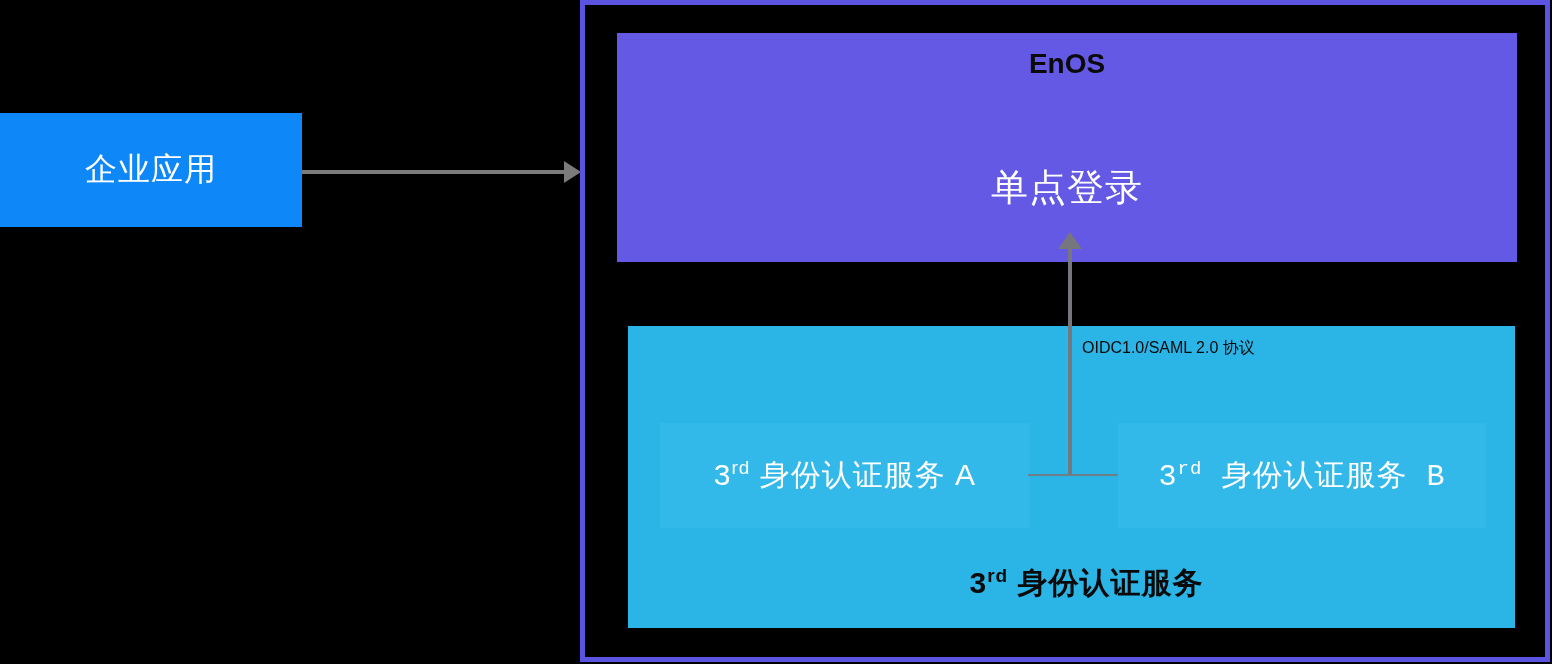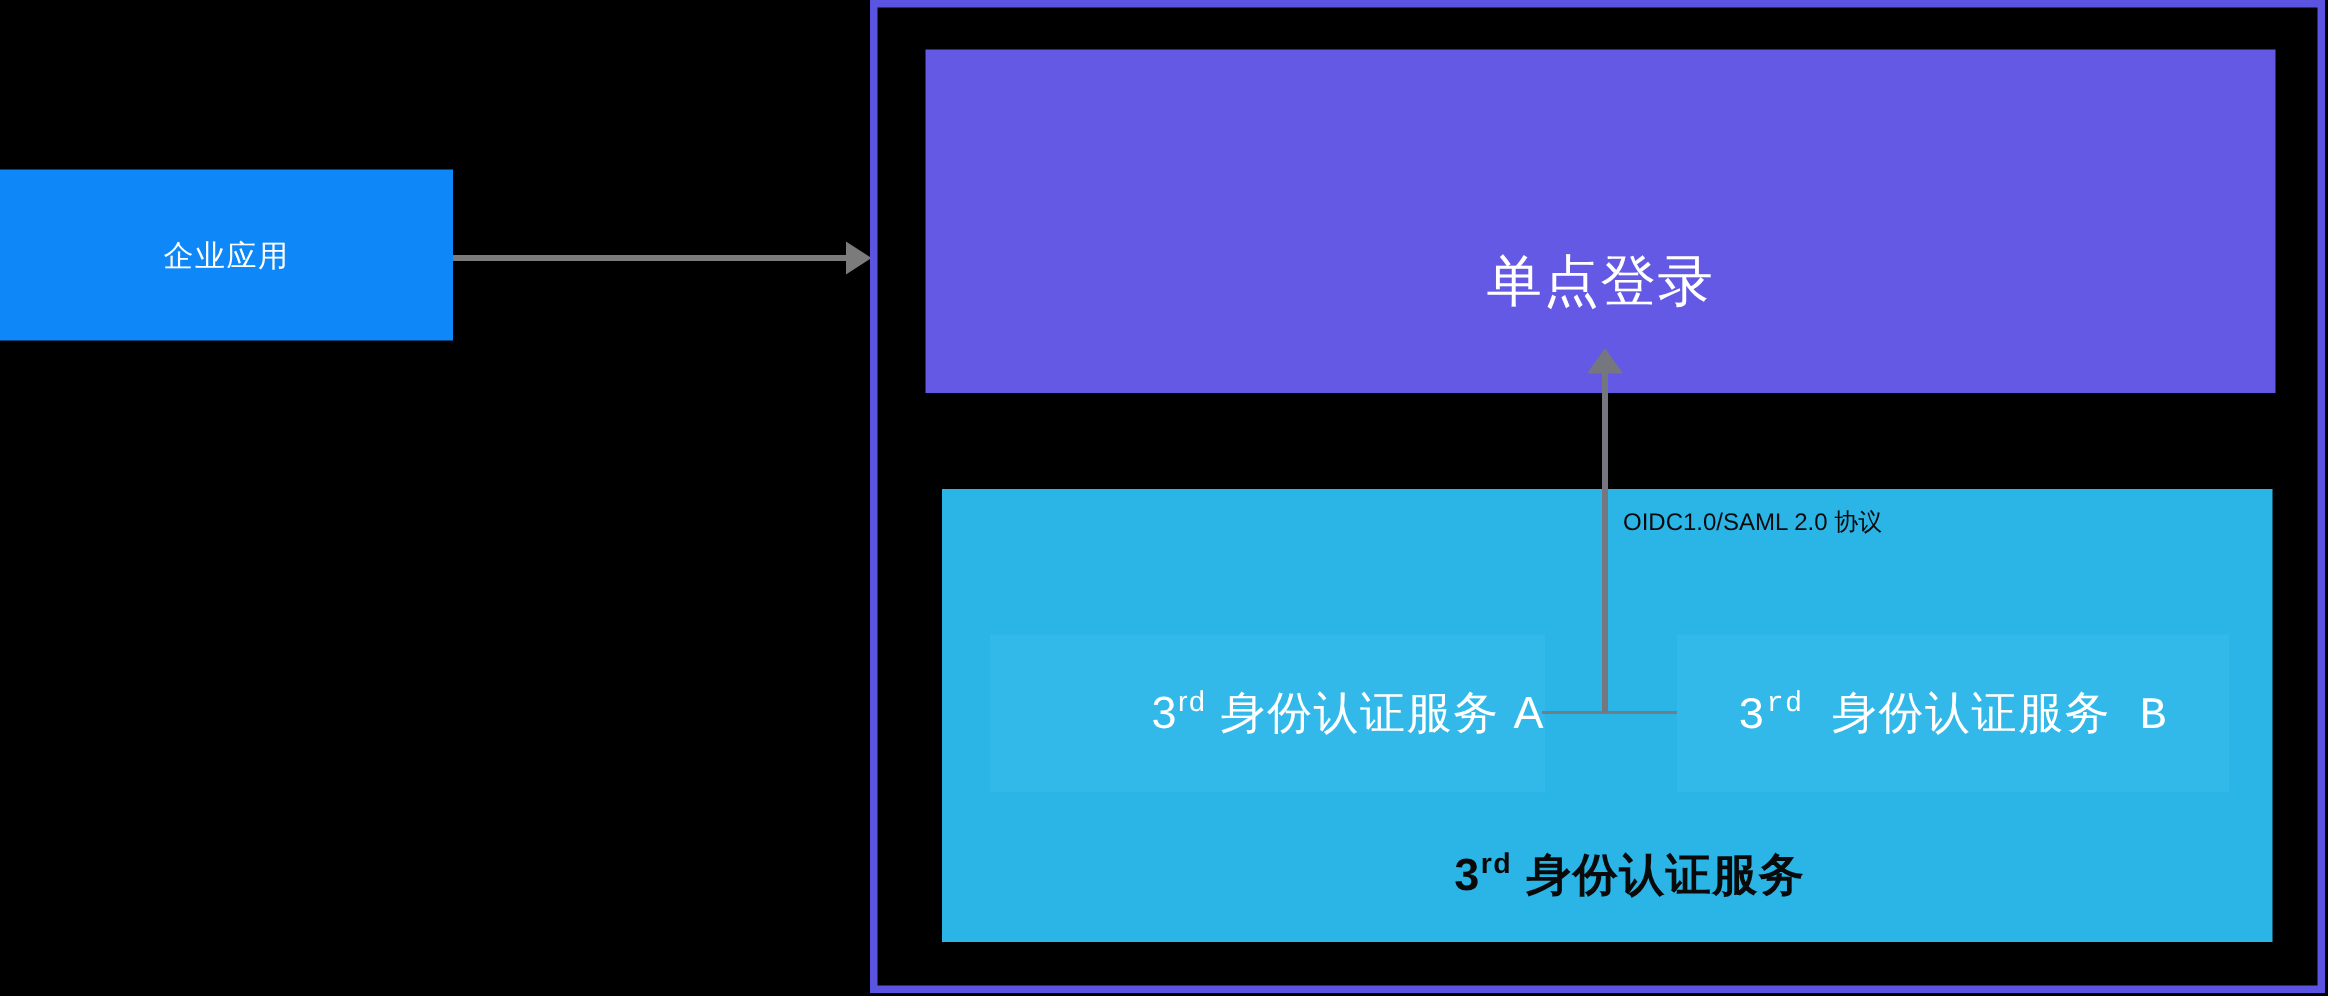--- a/index.html
+++ b/index.html
@@ -20,21 +20,21 @@
     position:relative;width:1552px;height:664px;background:var(--bg);
     overflow:hidden;
     font-family:"Liberation Sans","DejaVu Sans",sans-serif;
   }
   .node{position:absolute;display:flex;align-items:center;justify-content:center;}
 
   
   .enterprise{
     left:0;top:113px;width:302px;height:114px;
     background:var(--enterprise-blue);
-    color:var(--text-white);font-size:20px;letter-spacing:1px;justify-content:center;
+    color:var(--text-white);font-size:32px;letter-spacing:1px;justify-content:center;
   }
 
   
   .h-arrow-line{position:absolute;left:302px;top:170px;width:266px;height:4px;background:var(--arrow-gray);}
   .h-arrow-head{
     position:absolute;left:564px;top:161px;width:0;height:0;
     border-left:17px solid var(--arrow-gray);
     border-top:11px solid transparent;border-bottom:11px solid transparent;
   }
 
@@ -64,21 +64,21 @@
     left:628px;top:326px;width:887px;height:302px;
     background:var(--idp-cyan);
   }
   .idp-sub{
     position:absolute;width:370px;height:105px;top:97px;
     background:var(--idp-sub-cyan);
     display:flex;align-items:center;justify-content:center;
     color:var(--text-white);font-size:30px;letter-spacing:1px;
   }
   .idp-sub sup{font-size:19px;line-height:0;}
-  .idp-sub-a{left:32px;justify-content:flex-end;}
+  .idp-sub-a{left:32px;}
   .idp-sub-b{left:490px;width:368px;font-family:Liberation Mono, monospace;}
   .idp-title{
     position:absolute;left:0;top:237px;width:100%;text-align:center;
     color:var(--text-black);font-size:30px;font-weight:bold;letter-spacing:1px;margin-left:15px;
   }
   .idp-title sup{font-size:19px;line-height:0;}
 
   
   .protocol-label{
     position:absolute;left:1082px;top:338px;
@@ -102,20 +102,21 @@
   <div class="node enterprise">
     <span>企业应用</span>
   </div>
 
   <div class="h-arrow-line"></div>
   <div class="h-arrow-head"></div>
 
   <div class="outer-container"></div>
 
   <div class="node enos">
+    <div class="enos-title">EnOS</div>
     <div class="enos-sso">单点登录</div>
   </div>
 
   <div class="node idp-group">
     <div class="idp-sub idp-sub-a">
       <span><span>3</span><sup>rd</sup><span> 身份认证服务 A</span></span>
     </div>
     <div class="idp-sub idp-sub-b">
       <span><span>3</span><sup>rd</sup><span> 身份认证服务 B</span></span>
     </div>

